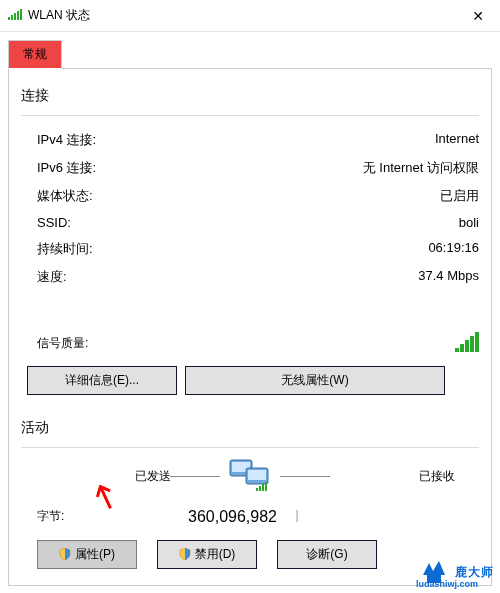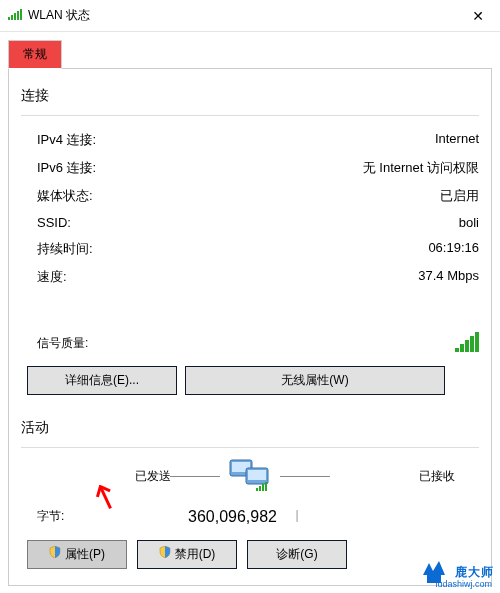--- a/index.html
+++ b/index.html
@@ -26,42 +26,42 @@
 
 .divider { height: 1px; background: #ddd; margin: 10px 0; }
 
 .sig-row { display: flex; justify-content: space-between; align-items: flex-end; padding: 4px 0 10px 0; margin-top: 37px; }
 .sig-left { padding-left: 16px; }
 
 .btn-row { display: flex; gap: 8px; margin-top: 4px; padding-left: 6px; }
 .btn { background: #e1e1e1; border: 1px solid #0f172a; padding: 5px 0; font-size: 12px; text-align: center; cursor: default; }
 .btn.wide { flex: 0 0 150px; }
 .btn.wider { flex: 0 0 260px; }
-.btn.b1 { width: 100px; display:flex; align-items:flex-start; justify-content:center; gap:4px; }
+.btn.b1 { width: 100px; display:flex; align-items:flex-end; justify-content:center; gap:4px;margin-left:10px; }
 
 .activity-head { display: flex; align-items: center; justify-content: center; gap: 8px; margin: 6px 0 14px 0; position: relative; }
 .activity-head .dash { border-top: 1px solid #888; width: 50px; height: 0; }
 .activity-head .sent { position: absolute; left: 114px; font-size: 12px; }
 .activity-head .recv { position: absolute; right: 24px; font-size: 12px; }
 
 .bytes-row { display: flex; align-items: flex-start; padding-left: 16px; margin-bottom: 14px; }
 .bytes-row .lbl { width: 100px; font-size: 12px; }
 .bytes-row .v1 { width: 140px; text-align: right; font-size: 16px; }
 .bytes-row .sep { width: 40px; text-align: center; color: #999; }
 .bytes-row .v2 { flex:1; text-align: right; font-size: 12px; padding-right: 18px; }
 
 .action-row { display: flex; gap: 10px; padding-left: 6px; margin-top: 4px; }
 
 .btn.highlight { background: #cfcfcf; border-color: #7a7a7a; }
 
 .arrow { position: absolute; left: 95px; bottom: 70px; color: #f00; font-size: 24px; transform: rotate(-25deg); }
 
 .watermark { position: absolute; right: 6px; bottom: 6px; display: flex; align-items: center; gap: 6px; color: #0b6bd3; font-weight: bold; }
 .watermark .wm-text { font-size: 12px; letter-spacing: 1px; }
-.watermark .wm-sub { position: absolute; right: 2px; bottom: -2px; font-size: 9px; color: #0b6bd3; font-weight: normal; letter-spacing: 0; }
+.watermark .wm-sub { position: absolute; right: 16px; bottom: -2px; font-size: 9px; color: #0b6bd3; font-weight: bold; letter-spacing: 0; }
 
 .net-icon svg { display:block; }
 
 .signal-bars { display:inline-flex; align-items:flex-end; gap:1px; }
 .signal-bars span { width:4px; background:#2aa82a; display:inline-block; }
 .signal-bars .b1{height:4px}.signal-bars .b2{height:8px}.signal-bars .b3{height:12px}.signal-bars .b4{height:16px}.signal-bars .b5{height:20px}
 
 .signal-bars-sm span{width:2px;}
 .signal-bars-sm .b1{height:3px}.signal-bars-sm .b2{height:5px}.signal-bars-sm .b3{height:7px}.signal-bars-sm .b4{height:9px}.signal-bars-sm .b5{height:11px}
 

